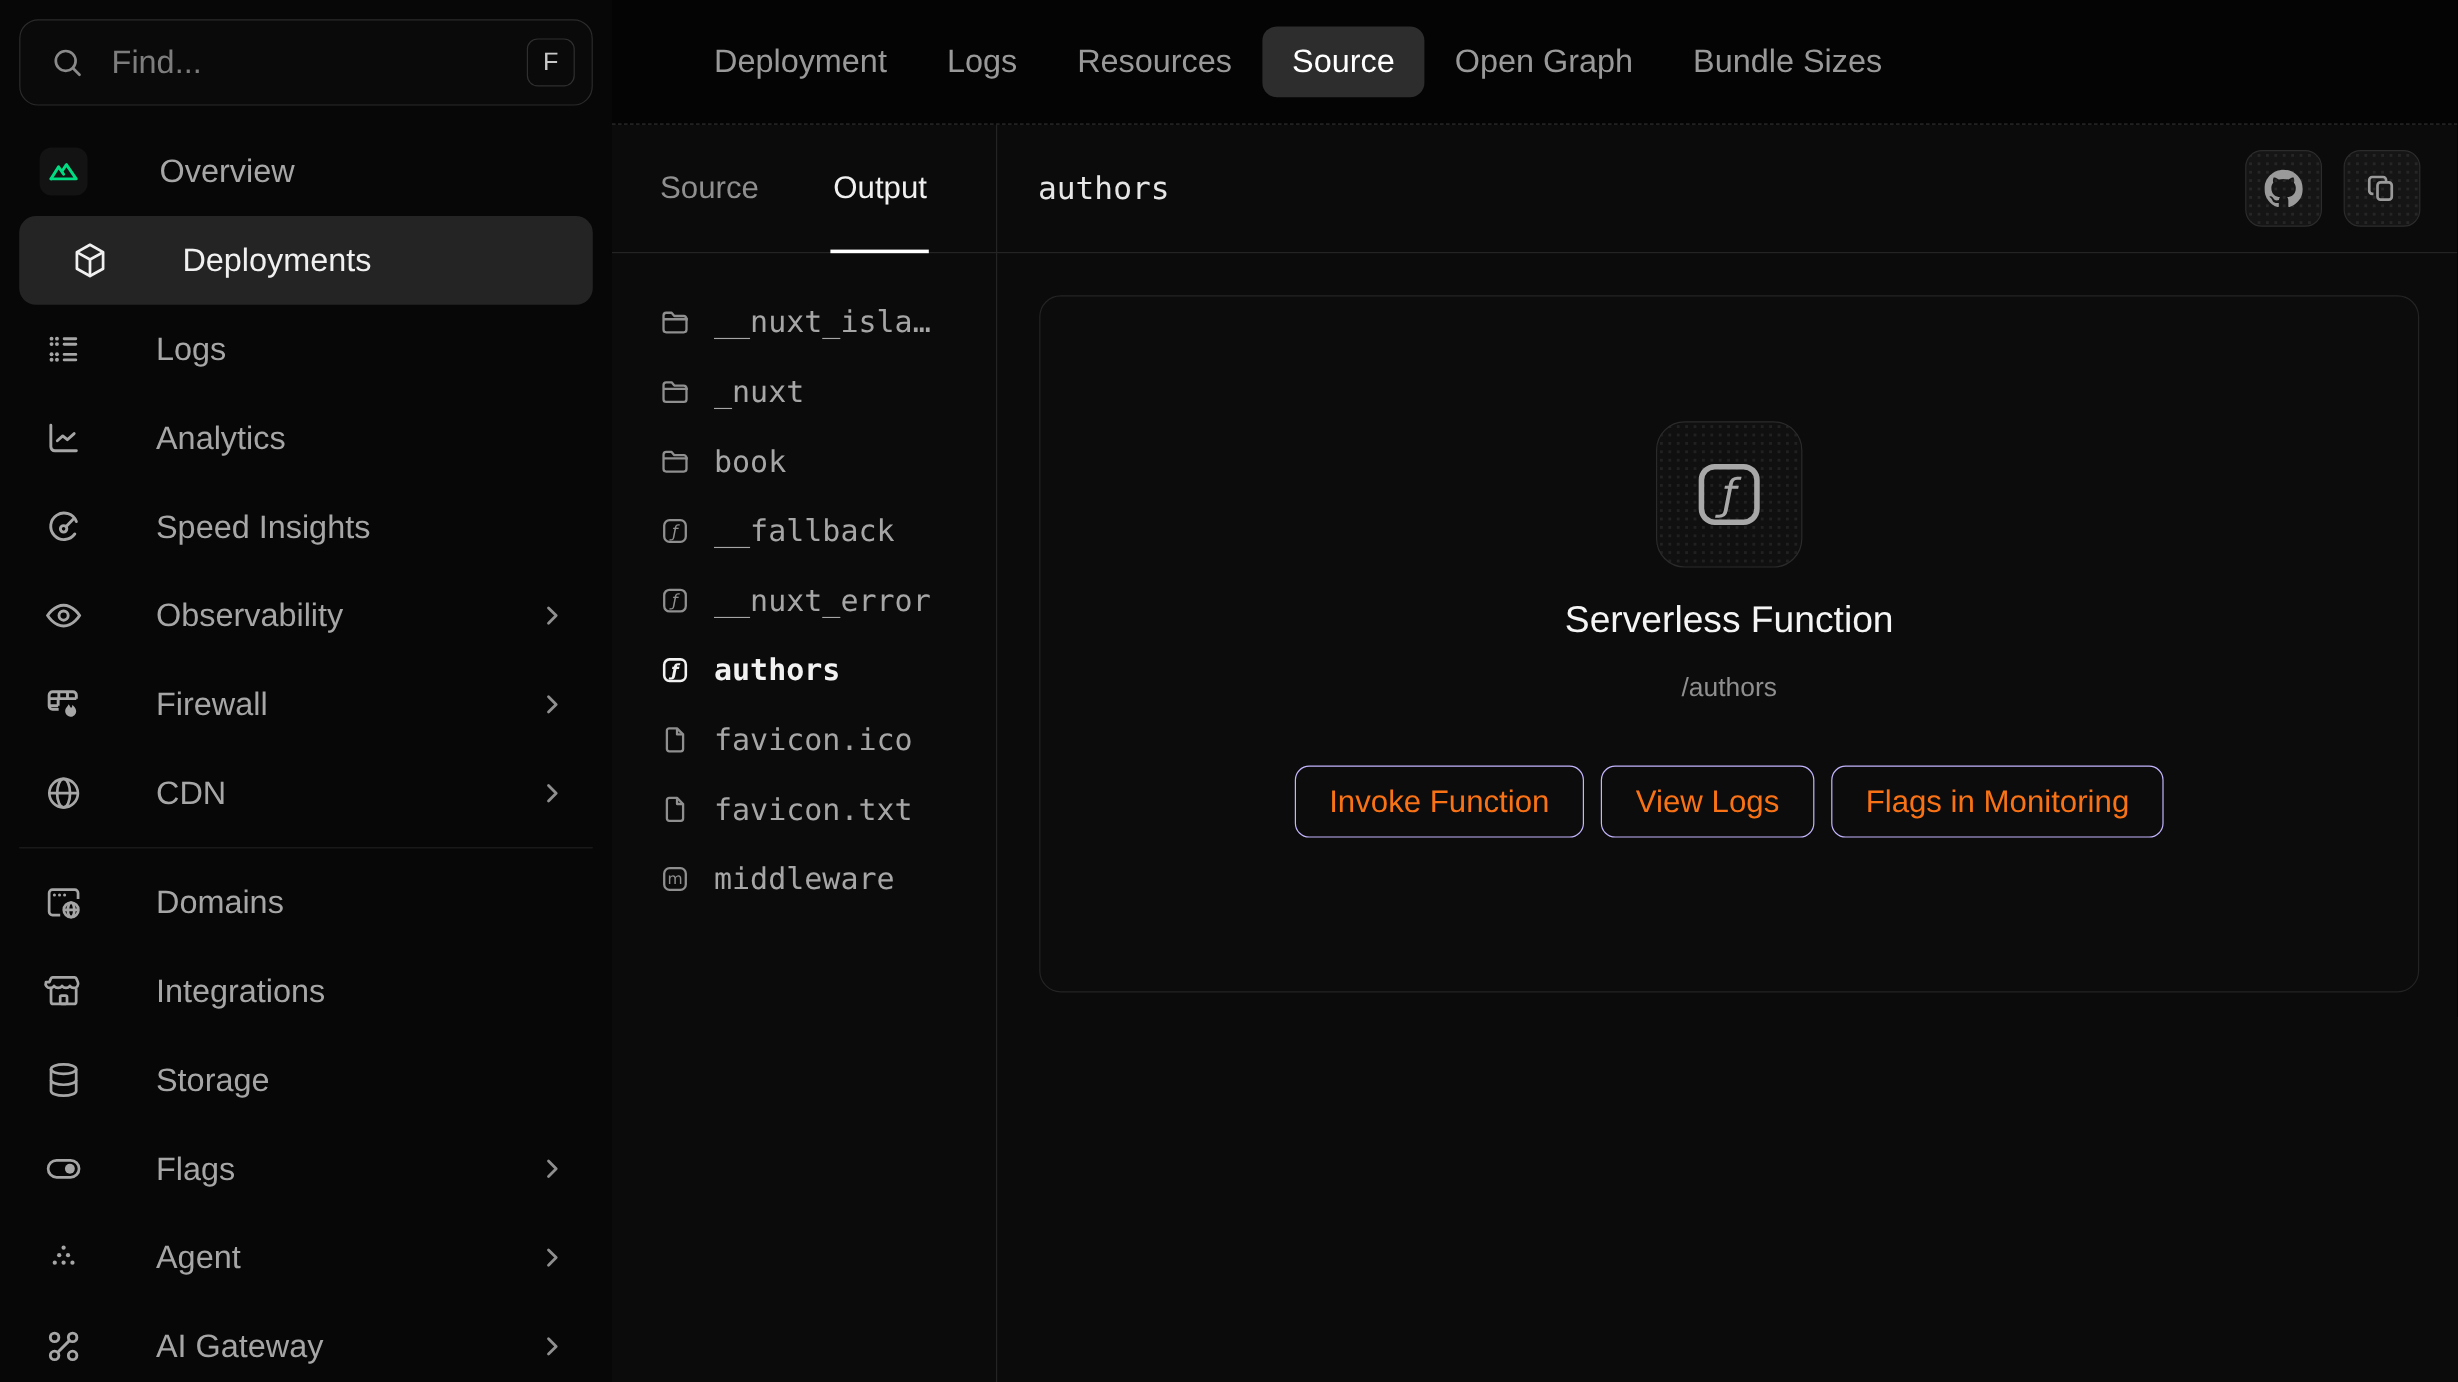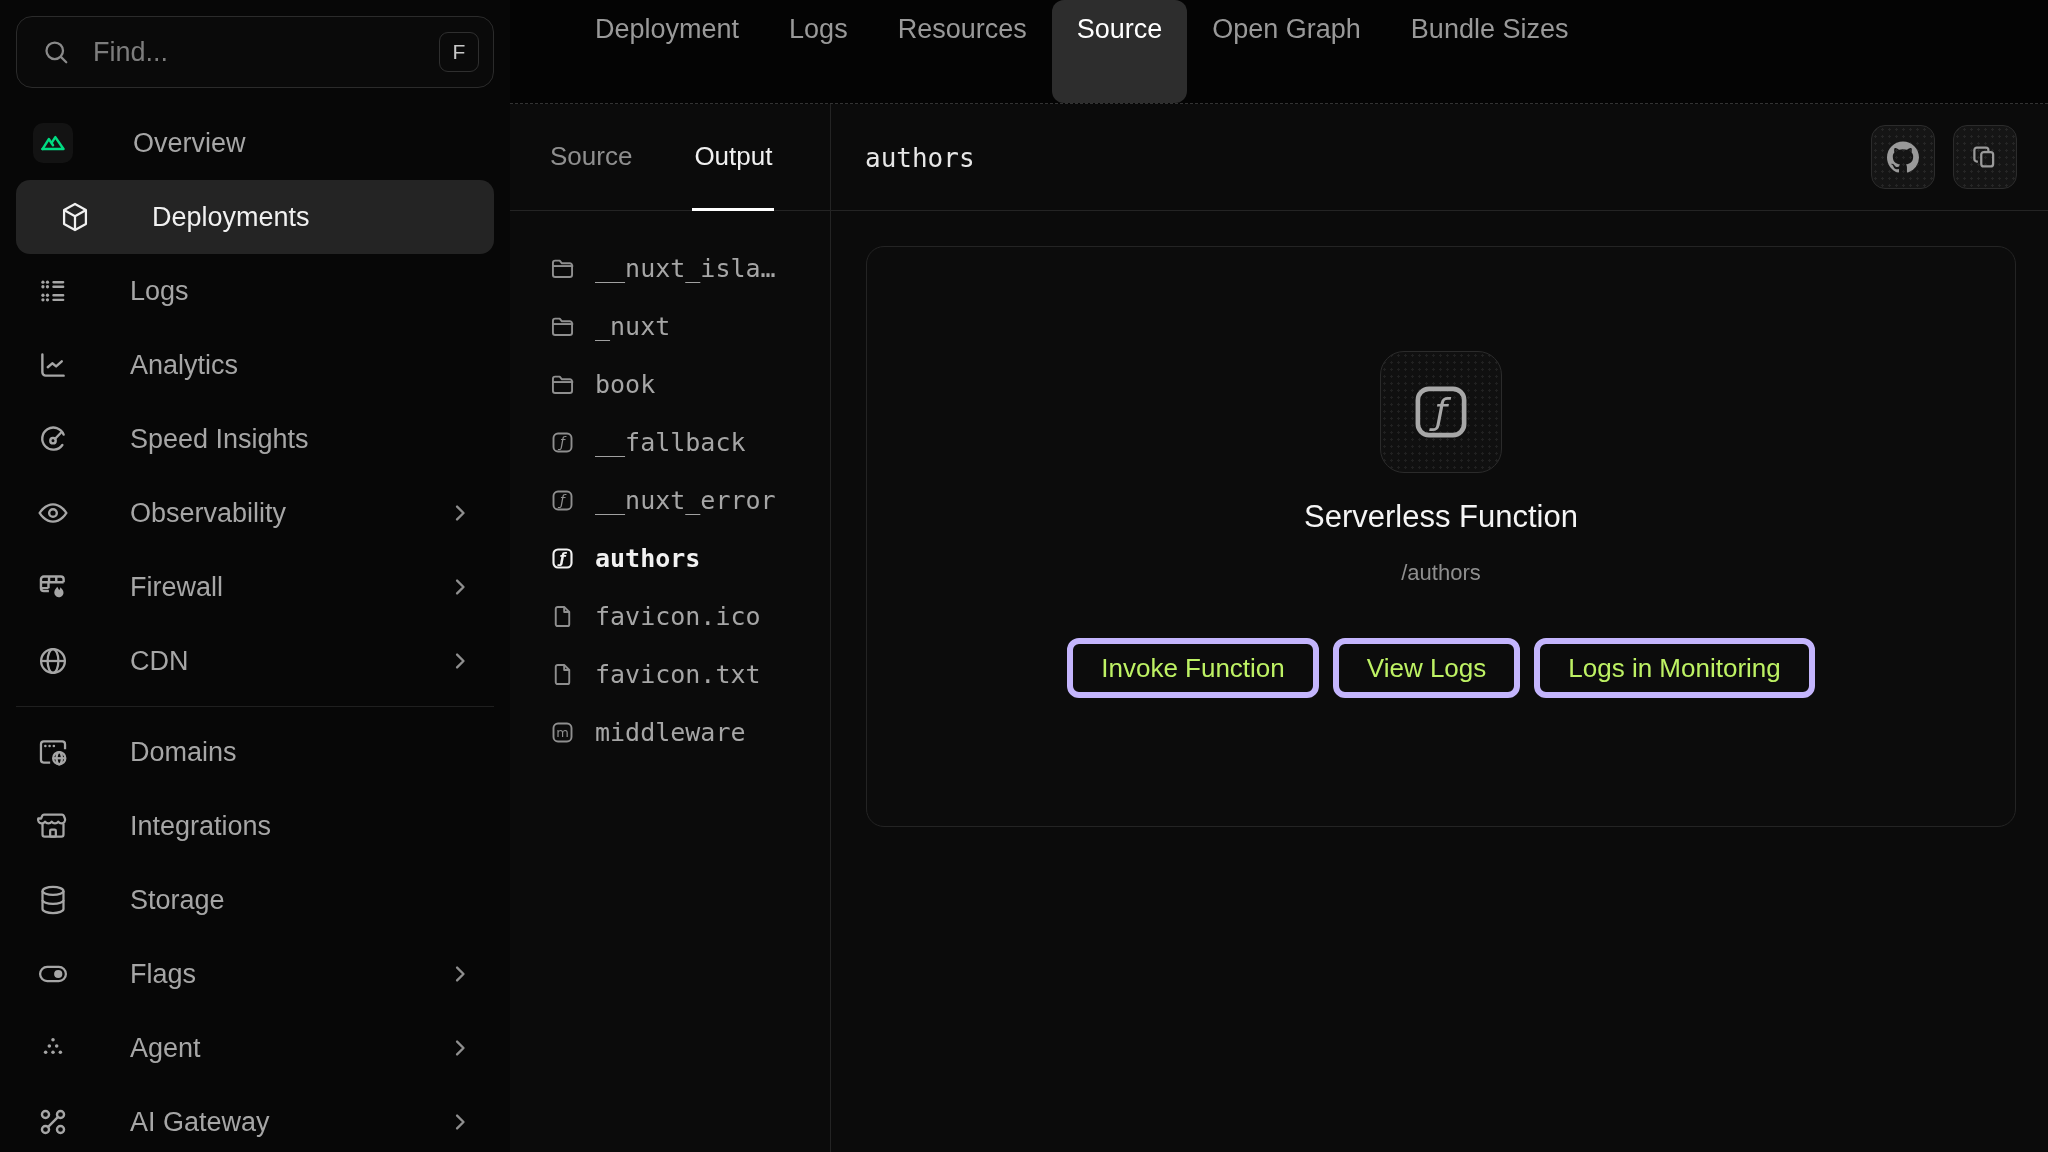--- a/index.html
+++ b/index.html
@@ -53,21 +53,21 @@
     width:40px; height:40px; margin-left:-3px; border-radius:10px; background:#131313;
     display:flex; align-items:center; justify-content:center; flex:none;
   }
   .logo-badge svg { width:28px; height:28px; }
   .nav-divider { height:1px; background:#1f1f1f; margin:8px 16px; }
 
   
   .topbar {
     position:absolute; left:510px; top:0; width:1538px; height:104px;
     background:#040404; border-bottom:1px dashed #333;
-    display:flex; padding-left:60px;
+    display:flex; align-items:center; padding-left:60px;
   }
   .topbar-tab {
     color:#999; font-size:27px; padding:14px 25px; border-radius:12px;
     cursor:pointer; white-space:nowrap;
   }
   .topbar-tab.active { color:#fff; background:#2d2d2d; }
 
   
   .workspace { position:absolute; left:510px; top:104px; width:1538px; height:1048px; background:#0b0b0b; }
   .subheader {
@@ -110,22 +110,22 @@
   }
   .fn-iconbox {
     margin-top:104px; width:122px; height:122px; border:1px solid #2b2b2b; border-radius:24px;
     display:flex; align-items:center; justify-content:center; color:#a8a8a8; background-color:#101010;
   }
   .fn-iconbox svg { width:74px; height:74px; }
   .fn-title { margin-top:26px; font-size:31px; font-weight:500; color:#f5f5f5; }
   .fn-path  { margin-top:25px; font-size:22px; color:#8f8f8f; }
   .fn-buttons { margin-top:52px; display:flex; gap:14px; }
   .fn-btn {
-    height:60px; padding:16px 28px; border:6px solid #c4b5fd; border-radius:12px;
-    background:transparent; color:#bef264; font-size:26px; font-weight:500;
+    height:60px; padding:16px 28px; border:1px solid #c4b5fd; border-radius:12px;
+    background:transparent; color:#f97316; font-size:26px; font-weight:500;
     font-family:"Liberation Sans", sans-serif; display:flex; align-items:center; cursor:pointer;
     white-space:nowrap;
   }
 </style>
 </head>
 <body>
 
 <div class="app">
 
   <aside class="sidebar">
@@ -463,19 +463,19 @@
           <svg viewBox="0 0 24 24" fill="none" stroke="currentColor" stroke-width="1.5">
               <rect x="4.5" y="4.5" width="15" height="15" rx="3.6"></rect>
               <text x="12" y="16" text-anchor="middle" font-size="11.5" font-style="italic" font-family="DejaVu Sans, sans-serif" fill="currentColor" stroke="none">ƒ</text>
             </svg>
         </div>
         <div class="fn-title">Serverless Function</div>
         <div class="fn-path">/authors</div>
         <div class="fn-buttons">
           <button class="fn-btn">Invoke Function</button>
           <button class="fn-btn">View Logs</button>
-          <button class="fn-btn">Logs in Monitoring</button>
+          <button class="fn-btn">Flags in Monitoring</button>
         </div>
       </div>
     </div>
   </section>
 
 </div>
 
 </body></html>

